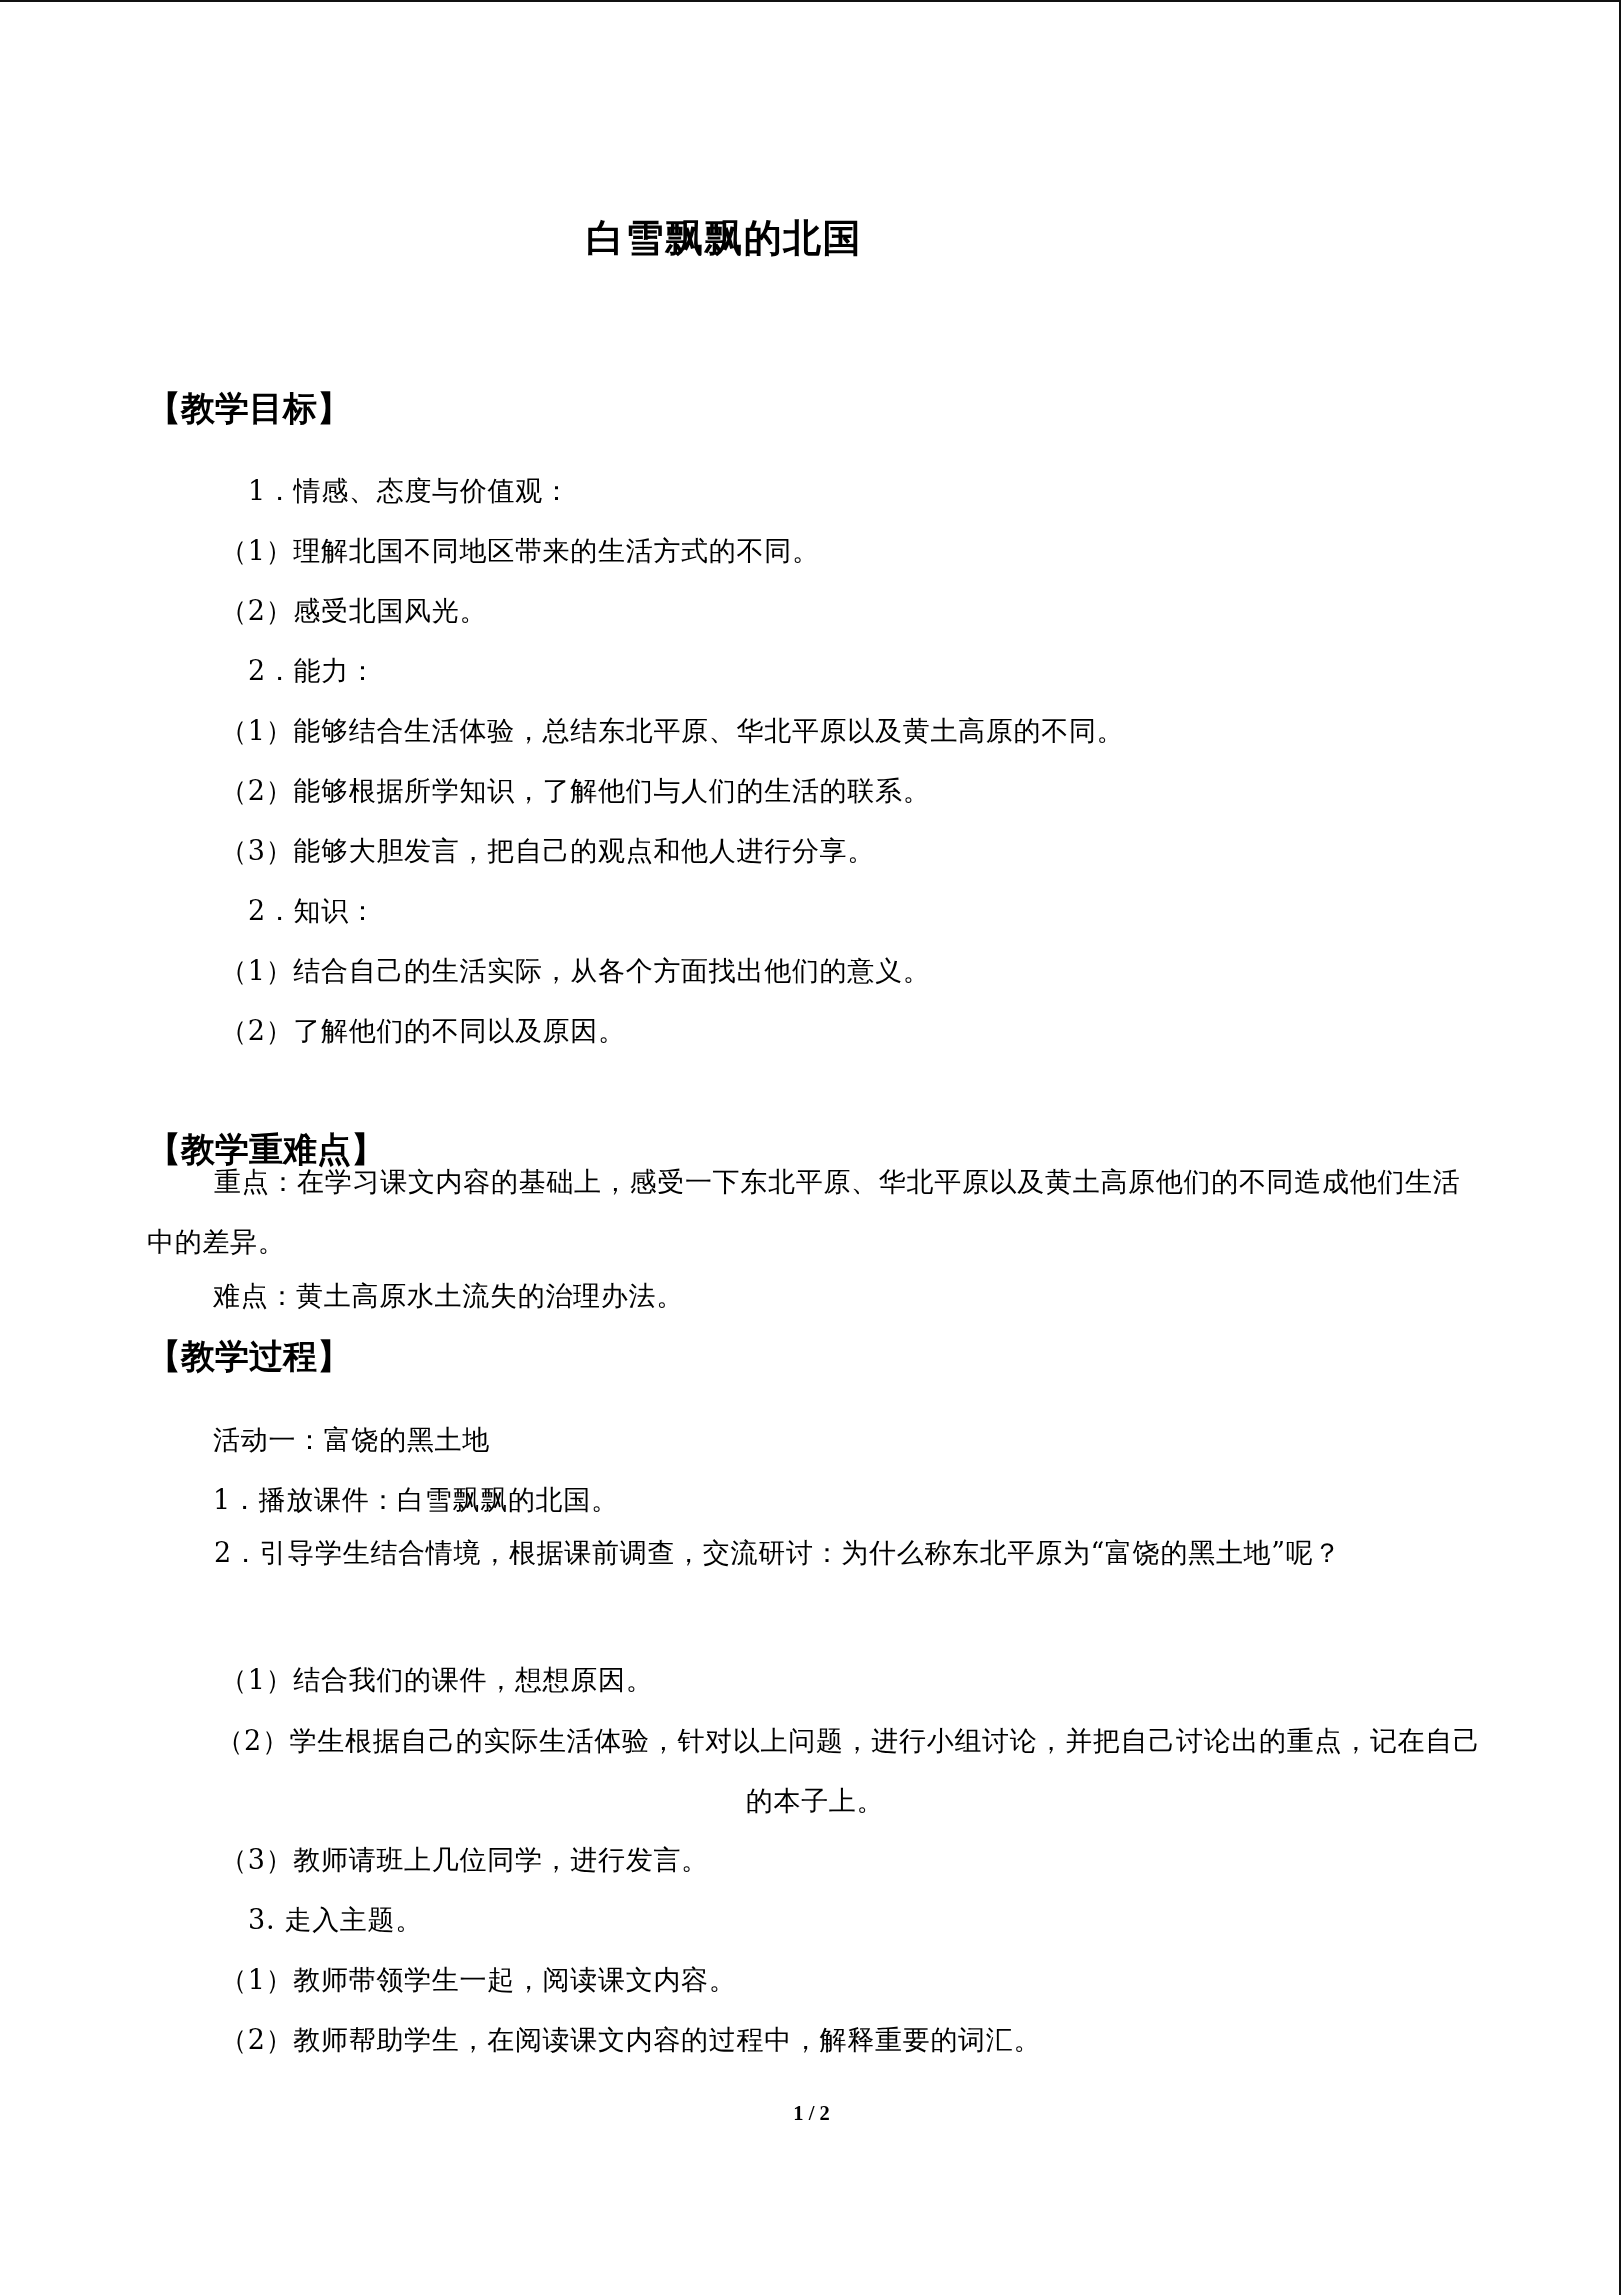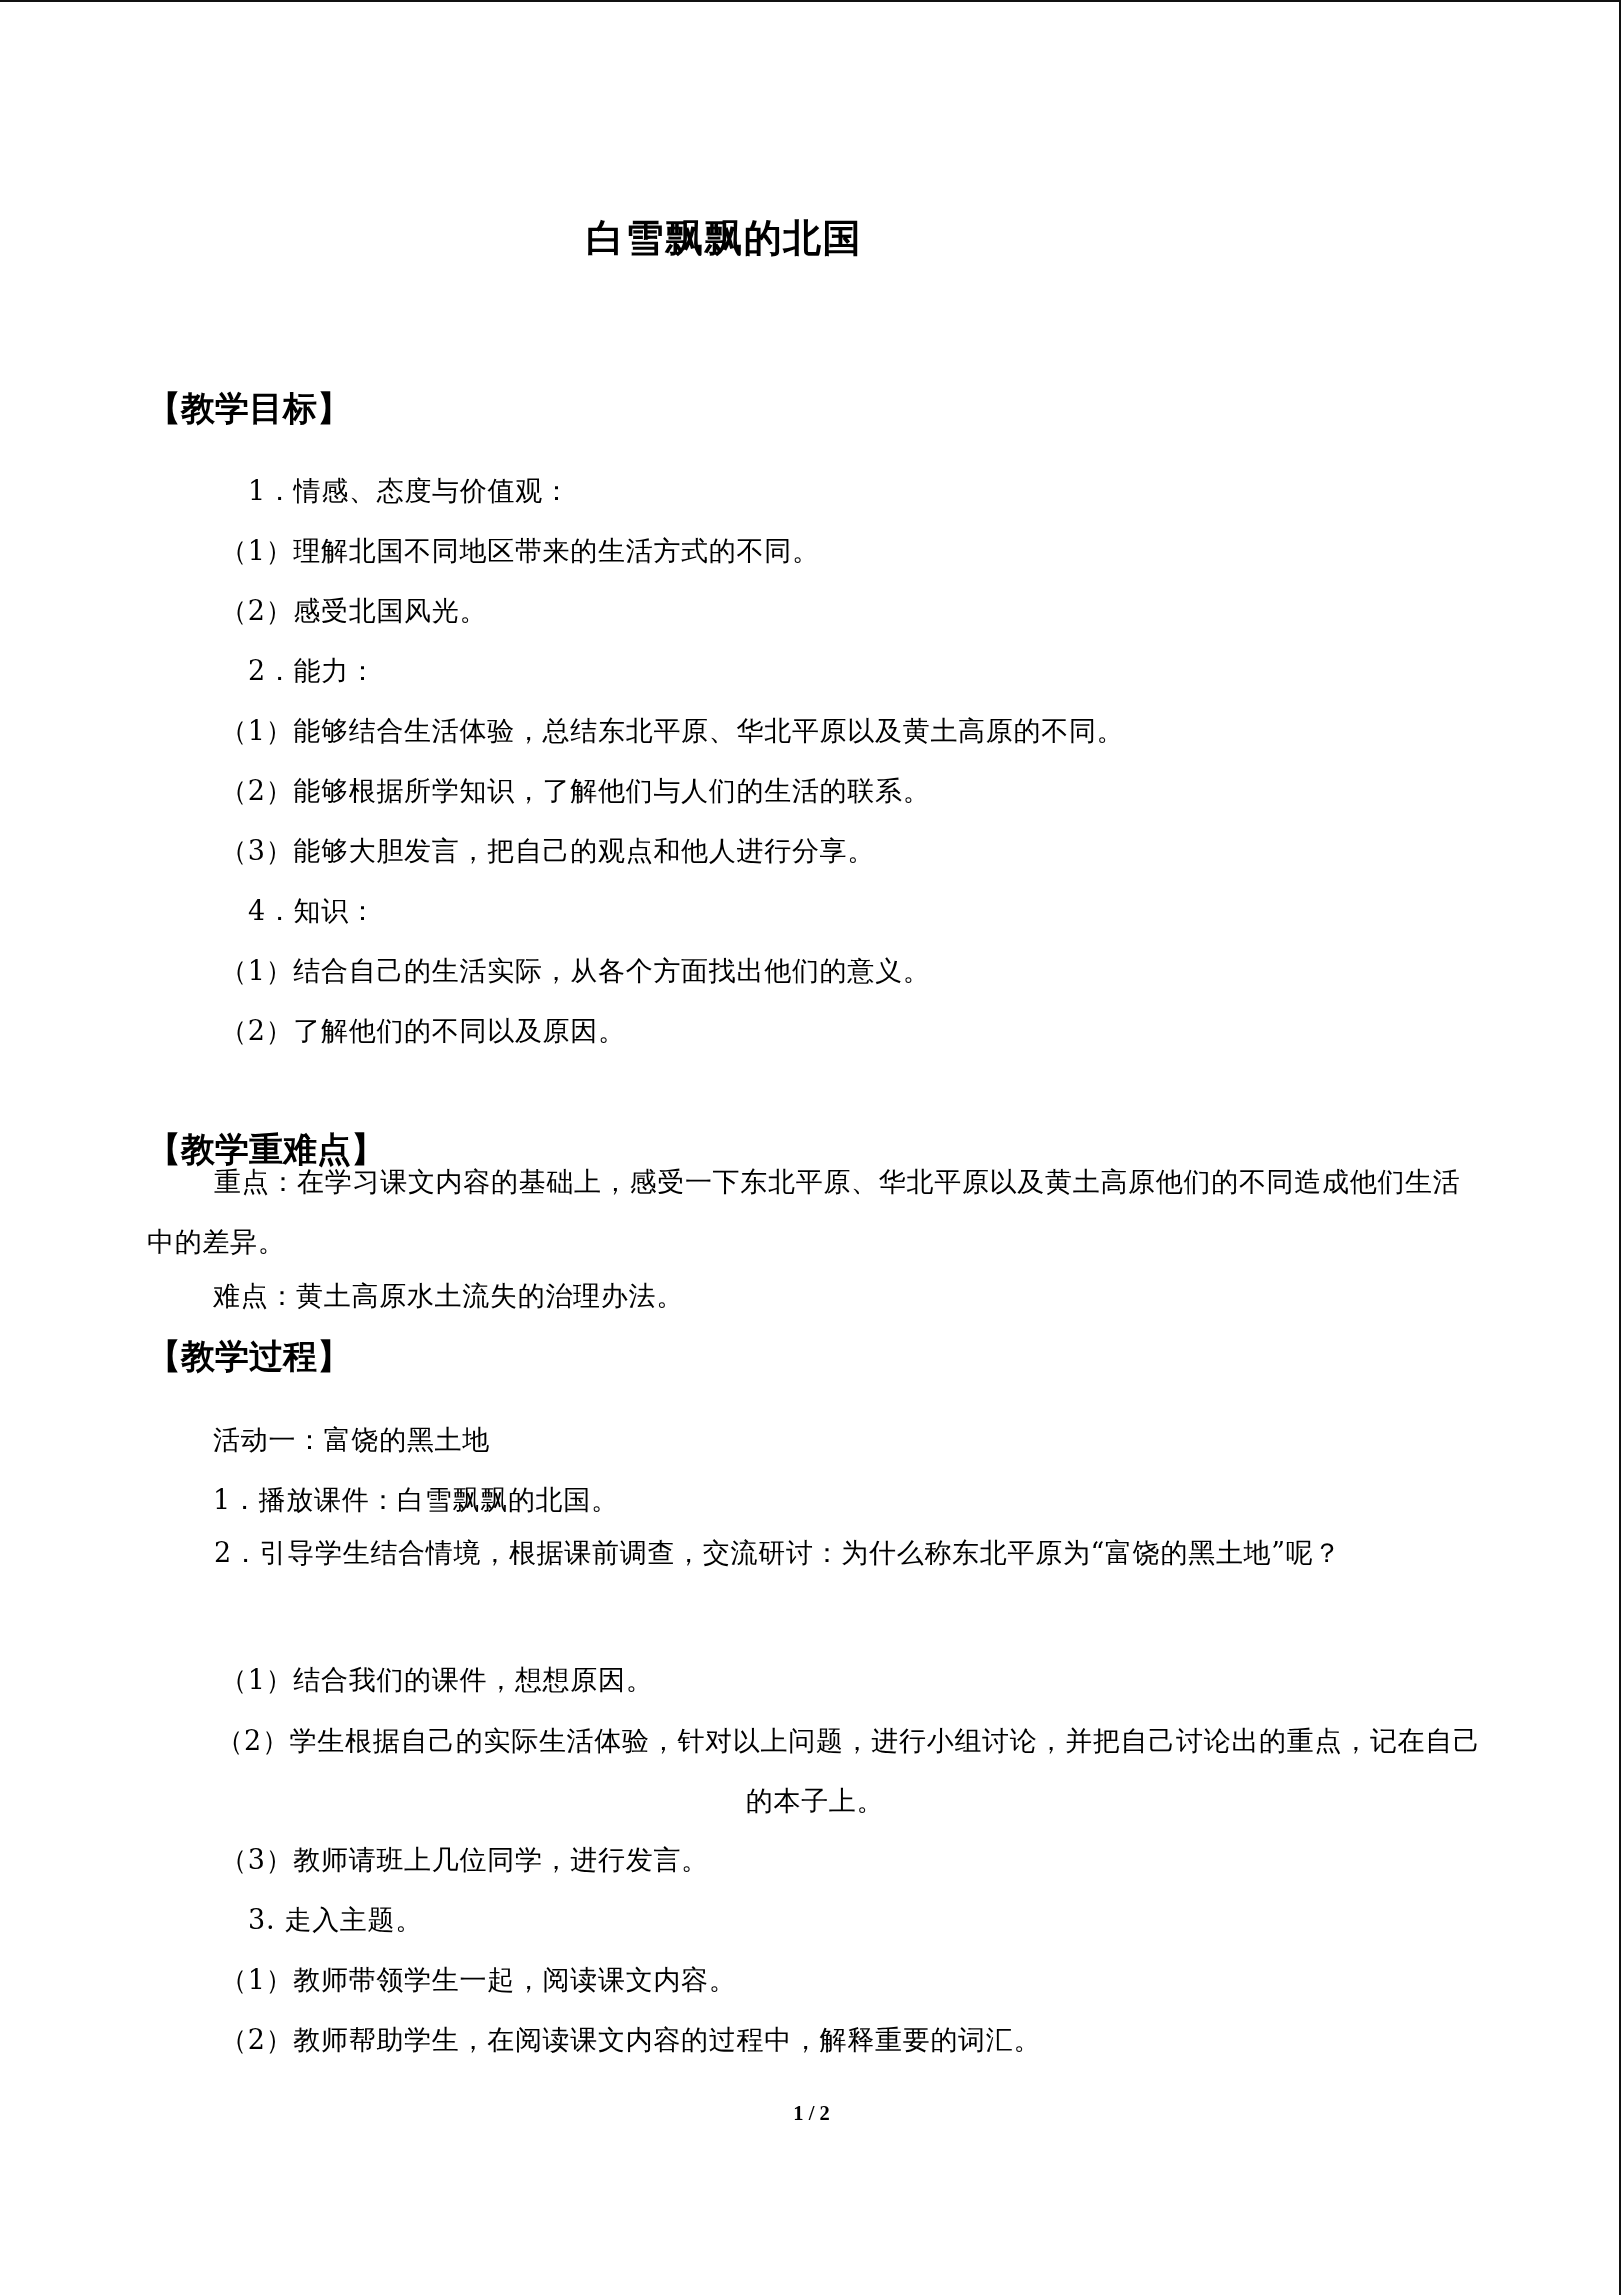--- a/index.html
+++ b/index.html
@@ -86,21 +86,21 @@
 
 <div class="section-heading" style="top:387px;">【教学目标】</div>
 
 <div class="para indent-num" style="top:470px;">1．情感、态度与价值观：</div>
 <div class="para indent-sub" style="top:530px;">（1）理解北国不同地区带来的生活方式的不同。</div>
 <div class="para indent-sub" style="top:590px;">（2）感受北国风光。</div>
 <div class="para indent-num" style="top:650px;">2．能力：</div>
 <div class="para indent-sub" style="top:710px;">（1）能够结合生活体验，总结东北平原、华北平原以及黄土高原的不同。</div>
 <div class="para indent-sub" style="top:770px;">（2）能够根据所学知识，了解他们与人们的生活的联系。</div>
 <div class="para indent-sub" style="top:830px;">（3）能够大胆发言，把自己的观点和他人进行分享。</div>
-<div class="para indent-num" style="top:890px;">4．知识：</div>
+<div class="para indent-num" style="top:890px;">2．知识：</div>
 <div class="para indent-sub" style="top:950px;">（1）结合自己的生活实际，从各个方面找出他们的意义。</div>
 <div class="para indent-sub" style="top:1010px;">（2）了解他们的不同以及原因。</div>
 
 <div class="section-heading" style="top:1128px;">【教学重难点】</div>
 
 <div class="wrapped-first" style="top:1152px;">重点：在学习课文内容的基础上，感受一下东北平原、华北平原以及黄土高原他们的不同造成他们生活中的差异。</div>
 <div class="para indent-body" style="top:1275px;">难点：黄土高原水土流失的治理办法。</div>
 
 <div class="section-heading" style="top:1335px;">【教学过程】</div>
 

